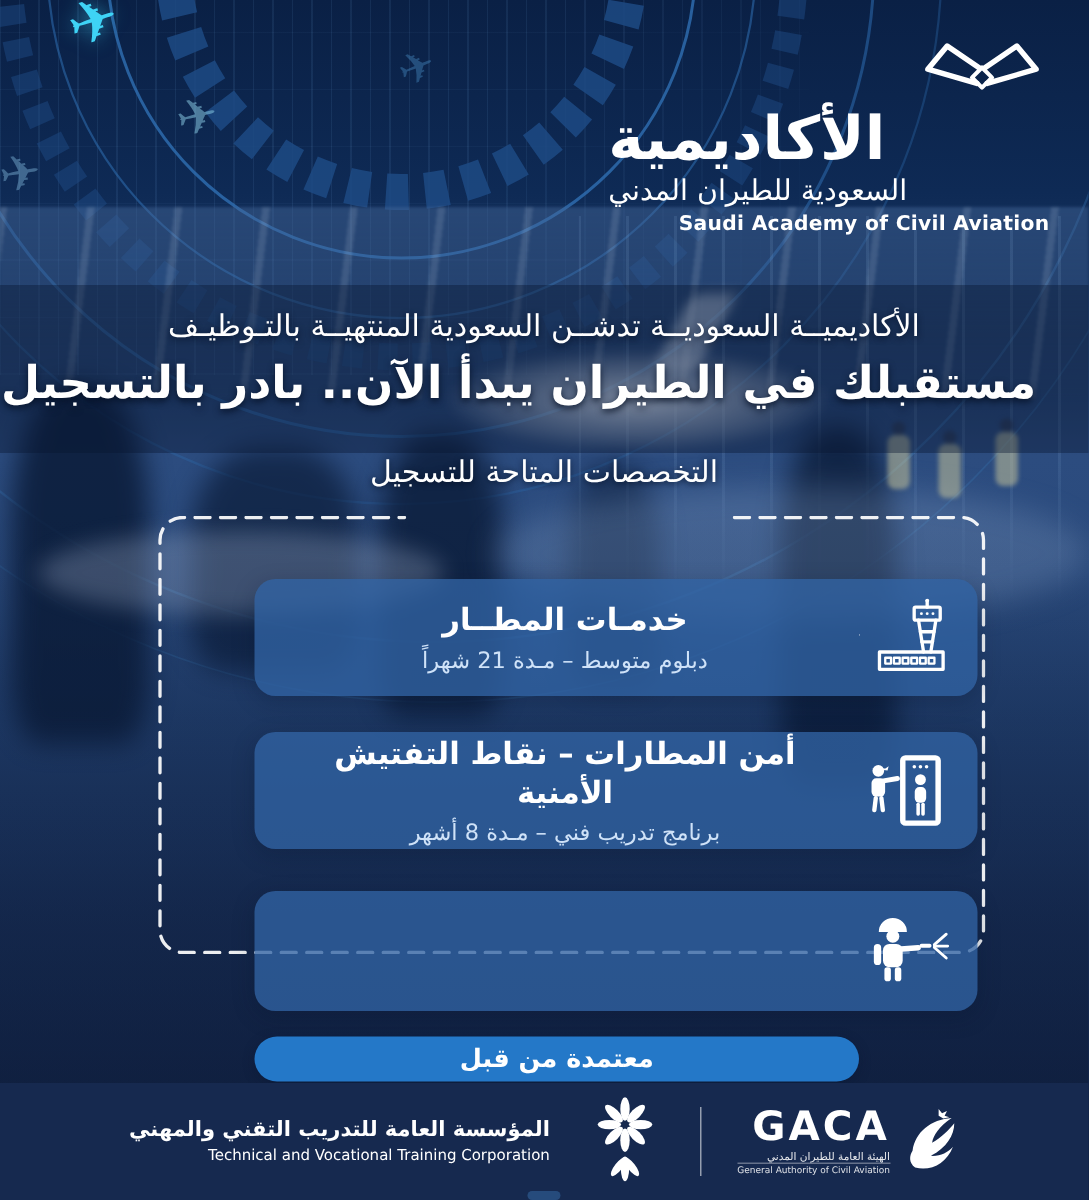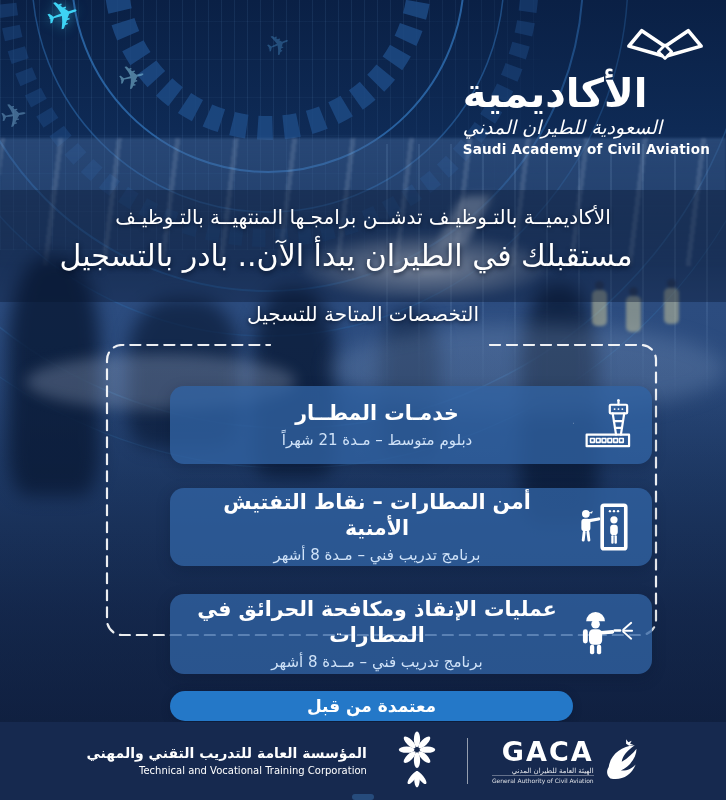--- a/index.html
+++ b/index.html
@@ -40,28 +40,28 @@
   .f3{left:252px;top:150px;width:84px;height:190px;opacity:.8;}
   .f4{left:520px;top:146px;width:78px;height:240px;opacity:.8;}
   .f5{left:380px;top:170px;width:60px;height:150px;opacity:.55;}
   .table{left:26px;top:216px;width:270px;height:56px;background:rgba(185,202,226,.28);filter:blur(7px);border-radius:50%;}
   .floor{left:330px;top:186px;width:396px;height:90px;background:rgba(135,165,205,.28);filter:blur(10px);border-radius:50%;}
   .worker{position:absolute;width:15px;height:36px;border-radius:5px;background:rgba(208,204,156,.5);filter:blur(1.5px);}
   .worker:before{content:"";position:absolute;left:3px;top:-9px;width:9px;height:9px;border-radius:50%;background:rgba(40,55,85,.8);}
   .shade-headline{left:0;top:190px;width:726px;height:112px;background:rgba(9,22,48,.38);}
   .vignette{left:0;top:0;width:726px;height:800px;background:linear-gradient(180deg,transparent 42%,rgba(12,26,54,.30) 72%,rgba(12,24,50,.55) 92%);pointer-events:none;}
   
-  .brand{top:22px;right:16px;text-align:left;z-index:7;}
+  .brand{top:22px;right:26px;text-align:left;z-index:7;}
   .brand .falcon{display:block;margin-left:auto;margin-right:2px;}
   .brand-ar1{font-size:40px;font-weight:bold;line-height:1.05;text-align:left;}
-  .brand-ar2{font-size:19px;margin-top:2px;text-align:left;font-style:italic;}
-  .brand-en{font-size:13.5px;font-weight:bold;margin-top:3px;letter-spacing:.2px;text-align:left;}
+  .brand-ar2{font-size:19px;margin-top:2px;text-align:left;}
+  .brand-en{font-size:13.5px;font-weight:bold;margin-top:3px;letter-spacing:.2px;text-align:left;margin-left:47px;}
   
   .headline1{top:205px;left:0;width:726px;text-align:center;font-size:20px;z-index:7;text-shadow:0 1px 4px rgba(5,15,35,.8);}
-  .headline2{top:238px;left:0;width:692px;text-align:center;font-size:30px;font-weight:normal;z-index:7;text-shadow:0 2px 5px rgba(5,15,35,.85);}
+  .headline2{top:238px;left:0;width:692px;text-align:center;font-size:30px;font-weight:bold;z-index:7;text-shadow:0 2px 5px rgba(5,15,35,.85);}
   .section-title{top:302px;left:0;width:726px;text-align:center;font-size:20px;z-index:7;text-shadow:0 1px 4px rgba(5,15,35,.8);}
   
   .dash-box{left:105px;top:344px;z-index:5;}
   
   .card{position:absolute;left:170px;width:482px;border-radius:14px;background:rgba(49,99,163,.78);
     box-shadow:0 4px 14px rgba(8,20,45,.25);display:flex;align-items:center;padding:0 10px;box-sizing:border-box;z-index:6;}
   .card .icon-wrap{width:76px;display:flex;align-items:center;justify-content:center;flex:none;}
   .card .txt{flex:1;text-align:center;padding-left:8px;}
   .card-title{font-size:20.5px;font-weight:bold;line-height:1.25;}
   .card-sub{font-size:15px;color:#cfe2f8;margin-top:5px;}
@@ -132,21 +132,21 @@
         <path d="M46 38 L8 27 L23 9 L48 26"></path>
         <path d="M54 38 L92 27 L77 9 L52 26"></path>
         <rect x="44.5" y="28" width="11" height="11" transform="rotate(45 50 33.5)" stroke-width="3.2"></rect>
       </g>
     </svg>
     <div class="brand-ar1">الأكاديمية</div>
     <div class="brand-ar2">السعودية للطيران المدني</div>
     <div class="brand-en">Saudi Academy of Civil Aviation</div>
   </div>
 
-  <div class="layer headline1">الأكاديميــة بالتـوظيـف تدشــن برامجـها المنتهيــة بالتـوظيـف</div>
+  <div class="layer headline1">الأكاديميــة السعوديــة تدشــن السعودية المنتهيــة بالتـوظيـف</div>
   <div class="layer headline2">مستقبلك في الطيران يبدأ الآن.. بادر بالتسجيل</div>
   <div class="layer section-title">التخصصات المتاحة للتسجيل</div>
 
   <svg class="layer dash-box" width="553" height="292" viewBox="0 0 553 292">
     <path d="M385 1 H536 A15 15 0 0 1 551 16 V276 A15 15 0 0 1 536 291 H17 A15 15 0 0 1 2 276 V16 A15 15 0 0 1 17 1 H165" fill="none" stroke="rgba(255,255,255,.92)" stroke-width="2.2" stroke-dasharray="10 7" stroke-linecap="round"></path>
   </svg>
 
   <div class="card c1">
     <div class="icon-wrap">
       <svg width="62" height="54" viewBox="0 0 64 56">
@@ -217,24 +217,20 @@
           <rect x="42" y="22.8" width="8.5" height="2.8" rx="1.4"></rect>
           <rect x="17" y="39.5" width="4.6" height="10" rx="2"></rect>
           <rect x="24.4" y="39.5" width="4.6" height="10" rx="2"></rect>
         </g>
         <g stroke="#fff" stroke-width="2" stroke-linecap="round" fill="none">
           <path d="M52.5 23.5 l8.5 -7.5"></path>
             <path d="M52.5 24.5 h9.5"></path>
             <path d="M52.5 25.5 l8.5 7.5"></path>
         </g>
       </svg>
-    </div>
-    <div class="txt">
-      <div class="card-title">عمليات الإنقاذ ومكافحة الحرائق في المطارات</div>
-      <div class="card-sub">برنامج تدريب فني – مــدة 8 أشهر</div>
     </div>
   </div>
 
   <div class="layer accredit-btn">معتمدة من قبل</div>
 
   <div class="layer footer">
     <div class="tvtc-text">
       <div class="tvtc-ar">المؤسسة العامة للتدريب التقني والمهني</div>
       <div class="tvtc-en">Technical and Vocational Training Corporation</div>
     </div>

